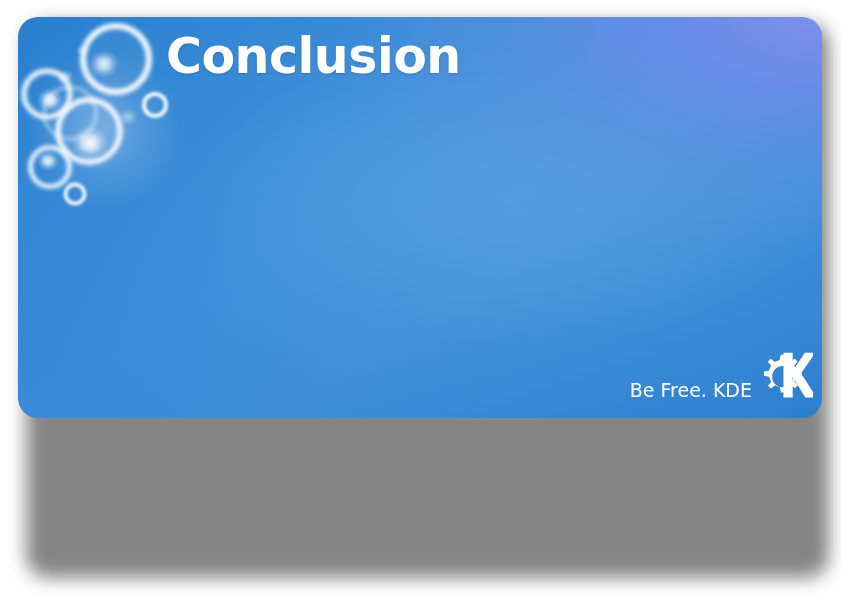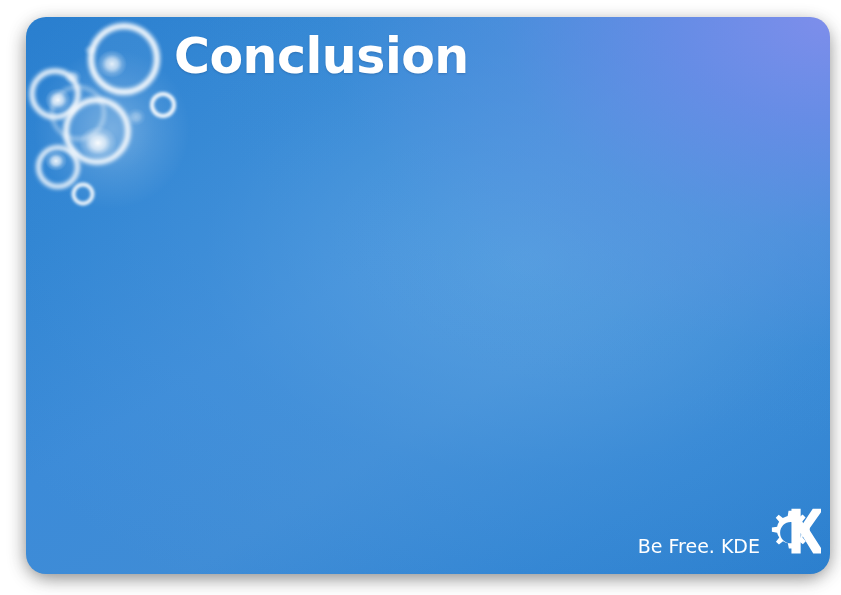--- a/index.html
+++ b/index.html
@@ -31,24 +31,24 @@
     height: 555px;
     border-radius: 22px;
     background: #3a3a3a;
     filter: blur(9px);
     opacity: 0.62;
   }
 
   
   .slide {
     position: absolute;
-    left: 26px;
+    left: 18px;
     top: 17px;
     width: 804px;
-    height: 557px;
+    height: 401px;
     border-radius: 20px;
     overflow: hidden;
     background:
       radial-gradient(120% 115% at 100% 0%,
           rgba(129,142,236,0.95) 0%,
           rgba(113,140,233,0.78) 16%,
           rgba(95,146,226,0.42) 34%,
           rgba(70,146,218,0.10) 52%,
           rgba(60,140,214,0.0) 66%),
       radial-gradient(95% 90% at 62% 44%,

